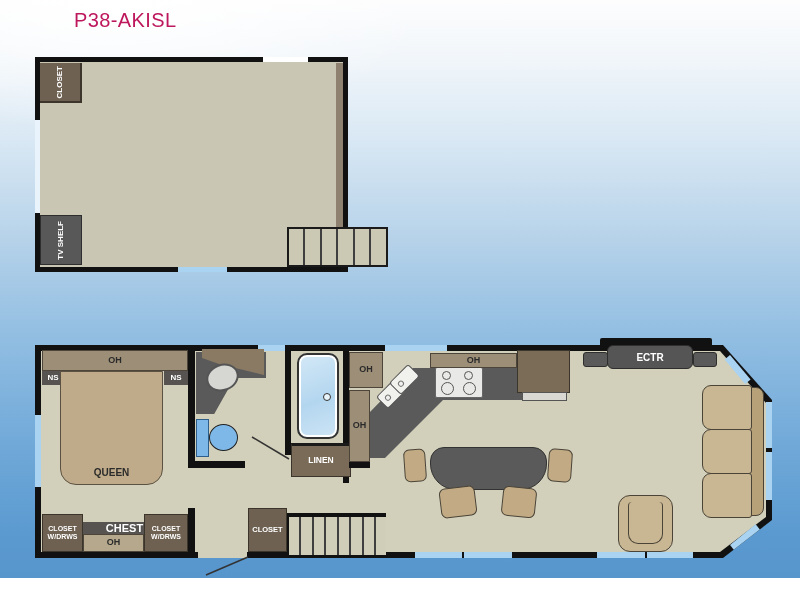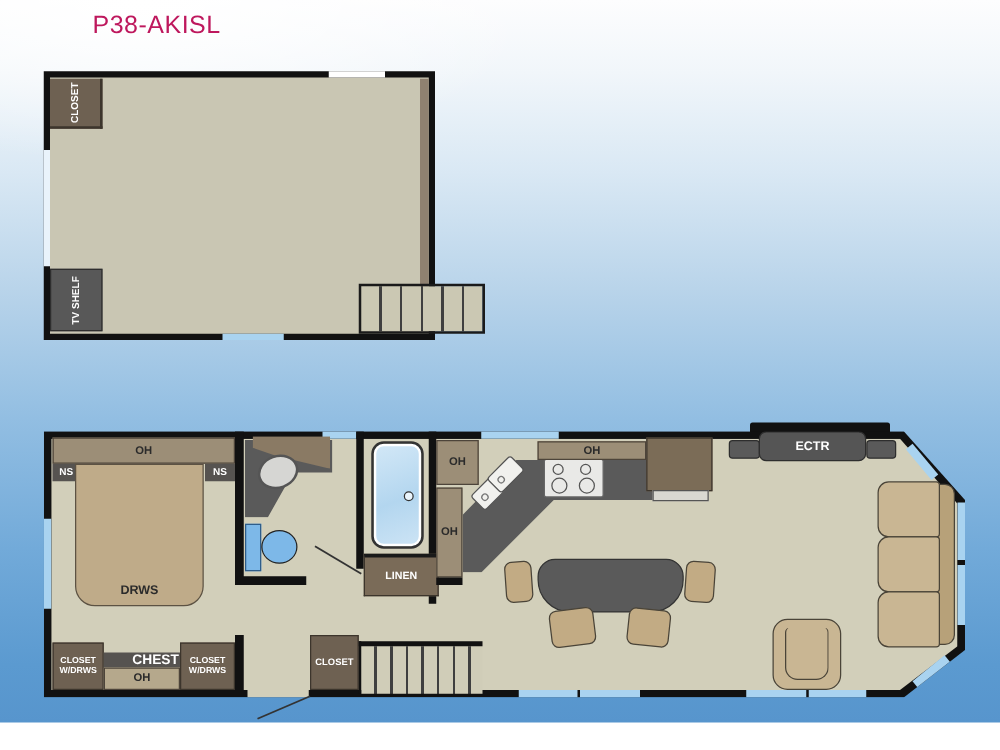--- a/index.html
+++ b/index.html
@@ -101,21 +101,21 @@
   <div class="abs tan-cab lbl" style="left:7px;top:5px;width:146px;height:21px;font-size:9px;">
     <span>OH</span>
   </div>
   <div class="abs gray lbl lbl-w" style="left:7px;top:26px;width:22px;height:14px;font-size:8px;">
     <span>NS</span>
   </div>
   <div class="abs gray lbl lbl-w" style="left:129px;top:26px;width:24px;height:14px;font-size:8px;">
     <span>NS</span>
   </div>
   <div class="abs" style="left:25px;top:26px;width:103px;height:114px;background:#bfab89;border:1.5px solid #5c5243;box-sizing:border-box;border-radius:0 0 16px 16px;">
-    <div class="lbl" style="position:absolute;left:0;right:0;bottom:6px;font-size:10px;">DRWS</div>
+    <div class="lbl" style="position:absolute;left:0;right:0;bottom:6px;font-size:10px;">QUEEN</div>
   </div>
 
   <div class="abs wall" style="left:153px;top:0;width:7px;height:123px;"></div>
   <div class="abs wall" style="left:155px;top:116px;width:55px;height:7px;"></div>
   <div class="abs wall" style="left:153px;top:163px;width:7px;height:44px;"></div>
 
   <div class="abs brown lbl lbl-w" style="left:7px;top:169px;width:41px;height:38px;font-size:7px;flex-direction:column;border:1px solid #3c352c;box-sizing:border-box;">
     <span>CLOSET</span>
     <span>W/DRWS</span>
   </div>

